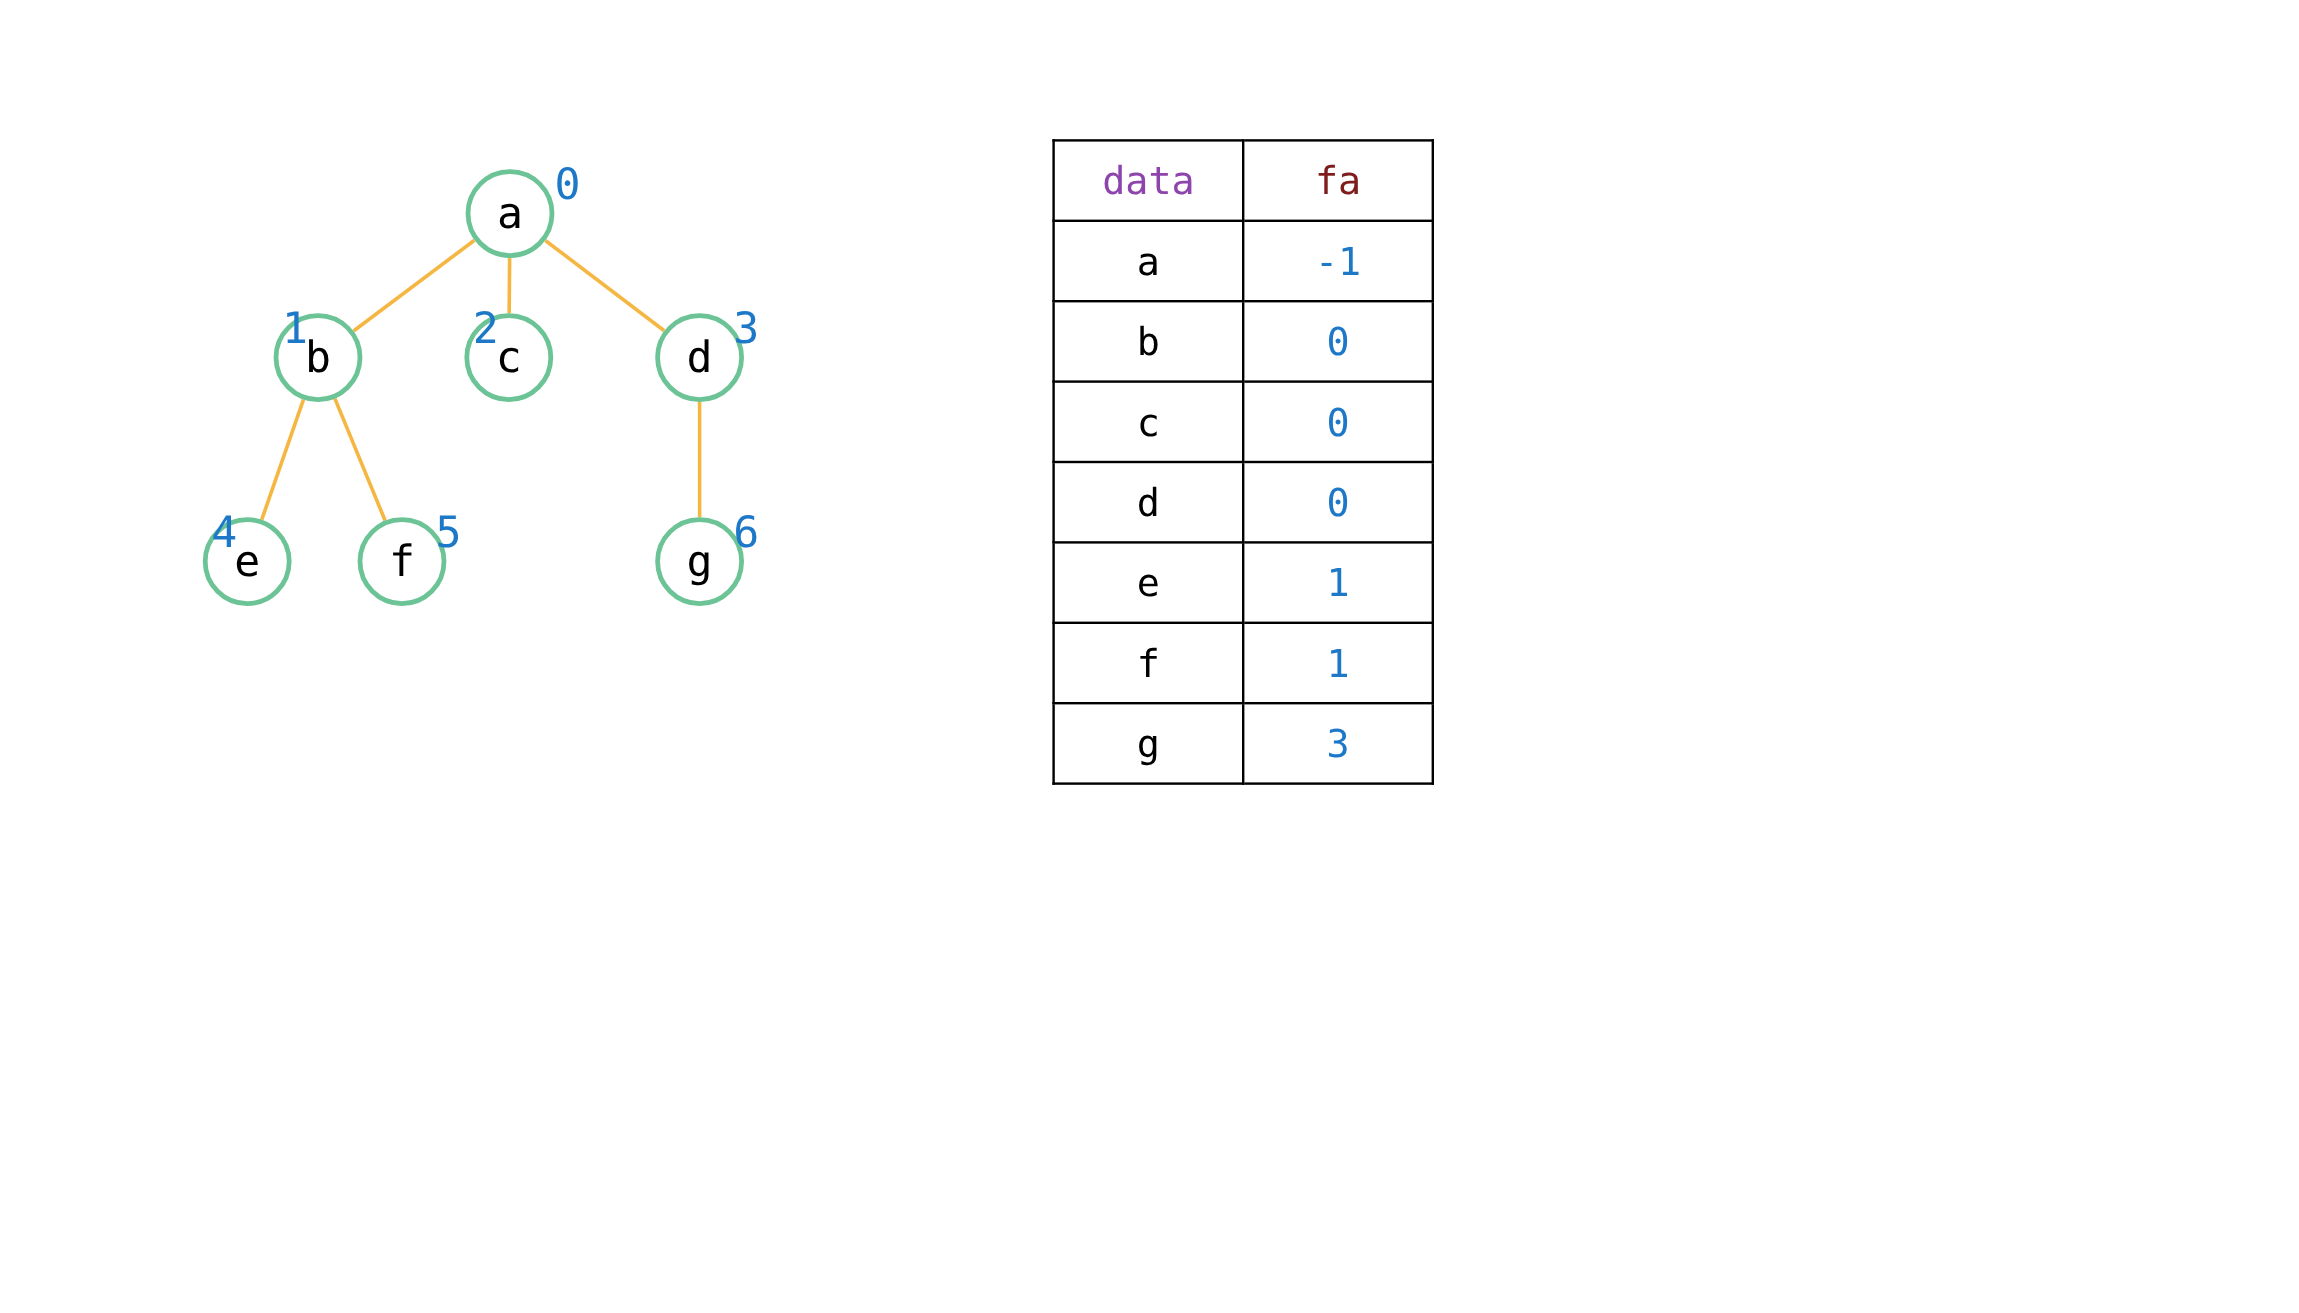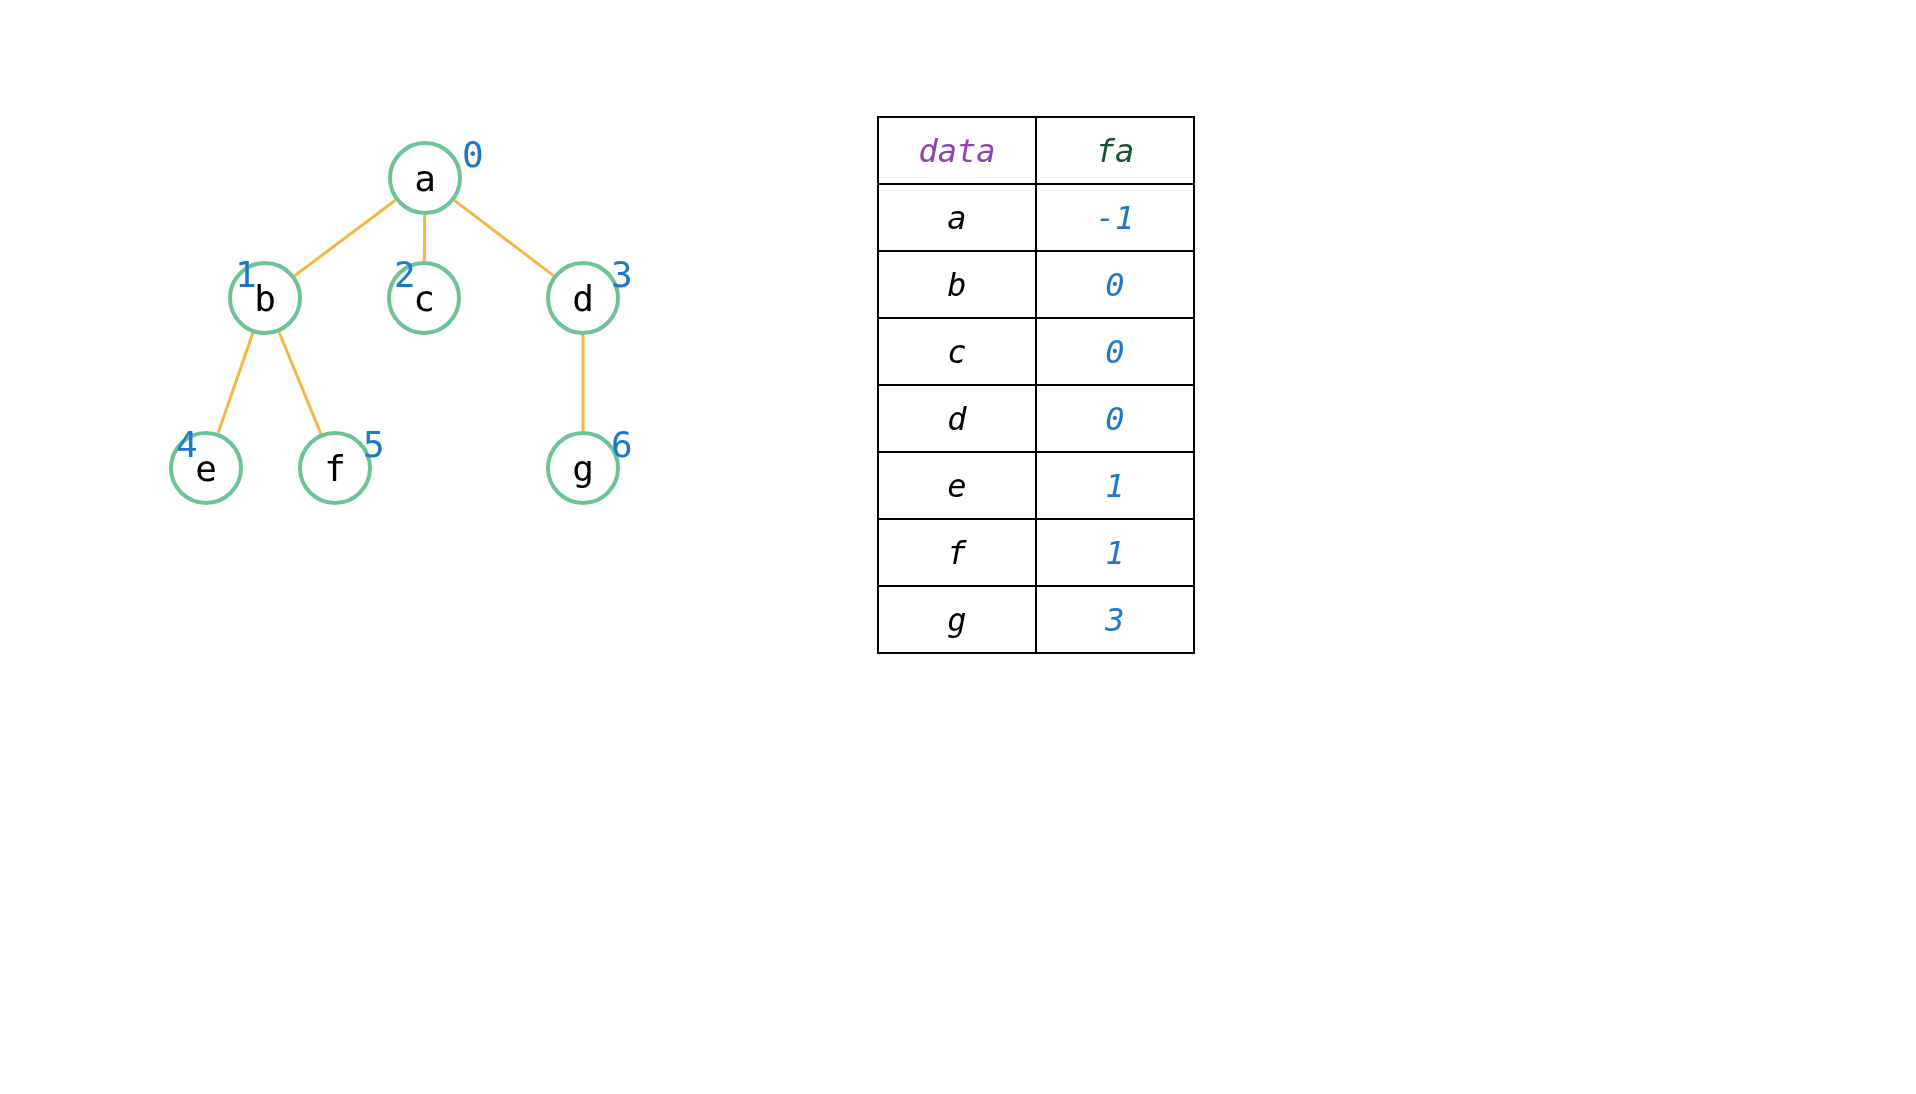--- a/index.html
+++ b/index.html
@@ -59,24 +59,23 @@
     border-collapse: collapse;
   }
   .tbl td, .tbl th {
     border: 2px solid #000000;
     width: 158px;
     height: 67px;
     text-align: center;
     font-size: 32px;
     font-weight: normal;
     box-sizing: border-box;
-    font-style: italic;
   }
   .hdr-data { color: #8e44ad; }
-  .hdr-fa { color: #14532d; }
+  .hdr-fa { color: #7f1d1d; }
   .val-blue { color: #1e78c8; }
   .val-black { color: #000000; }
 </style>
 </head>
 <body>
 
 <div class="stage">
 
   <div class="tree-area">
     <svg class="edges" id="edge-svg" width="800" height="700">

